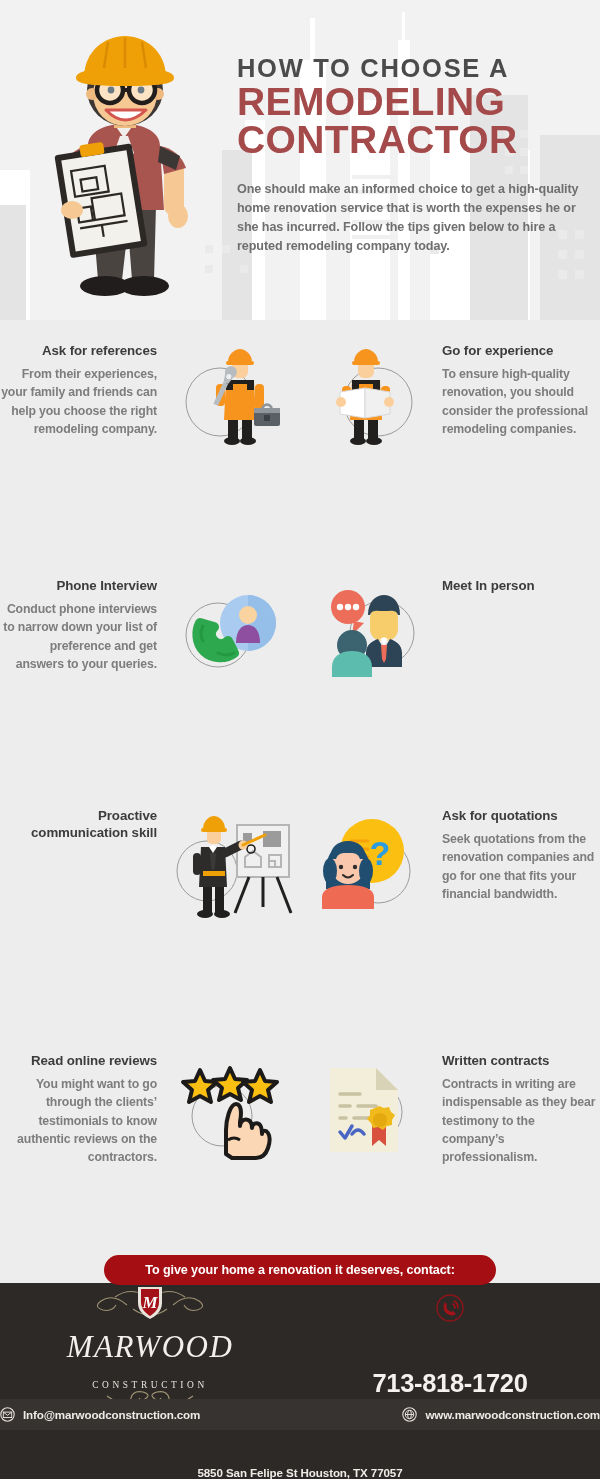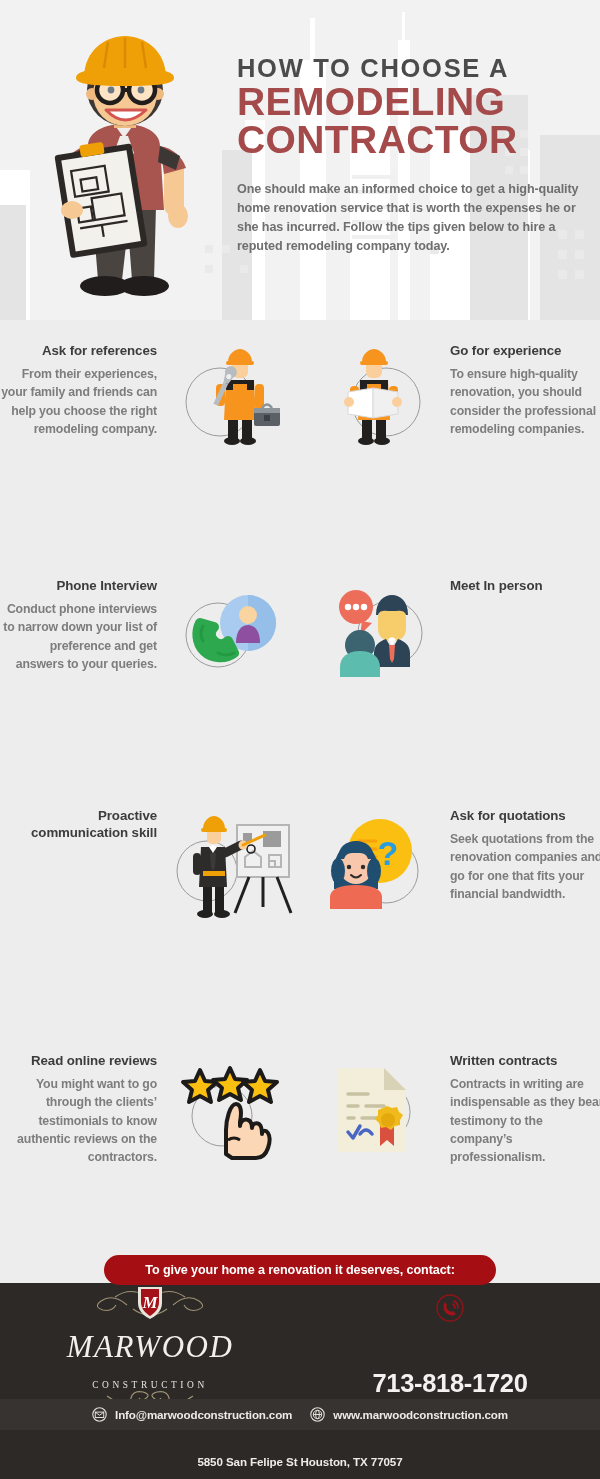--- a/index.html
+++ b/index.html
@@ -61,21 +61,20 @@
     font-weight: bold;
     letter-spacing: -0.1px;
   }
 
   
   .tips { position: absolute; left: 0; top: 320px; width: 600px; }
   .tip-row {
     position: relative;
     width: 600px;
     display: flex;
-    gap: 8px;
   }
   .tip-cell {
     width: 300px;
     display: flex;
     align-items: flex-start;
   }
   .tip-cell.left  { flex-direction: row; }
   .tip-cell.right { flex-direction: row; }
 
   .tip-copy { width: 160px; padding-top: 22px; }
@@ -176,42 +175,42 @@
     margin-top: 10px;
   }
 
   .contact-bar {
     position: absolute;
     left: 0; top: 1399px;
     width: 600px; height: 31px;
     background: #373330;
     display: flex;
     align-items: center;
-    justify-content: center;
+    justify-content: space-between;
     gap: 18px;
   }
   .contact-item {
     display: flex;
     align-items: center;
     gap: 8px;
   }
   .contact-text {
     color: #eeeae6;
     font-size: 11.6px;
     font-weight: bold;
     letter-spacing: -0.15px;
   }
 
   .address-bar {
     position: absolute;
     left: 0; top: 1430px;
     width: 600px; height: 49px;
     background: #2d2926;
     display: flex;
-    align-items: center;
+    align-items: flex-end;
     justify-content: center;
     padding-top: 14px;
   }
   .address-text {
     color: #efebe7;
     font-size: 11.6px;
     font-weight: bold;
     letter-spacing: -0.1px;
   }
 </style>

